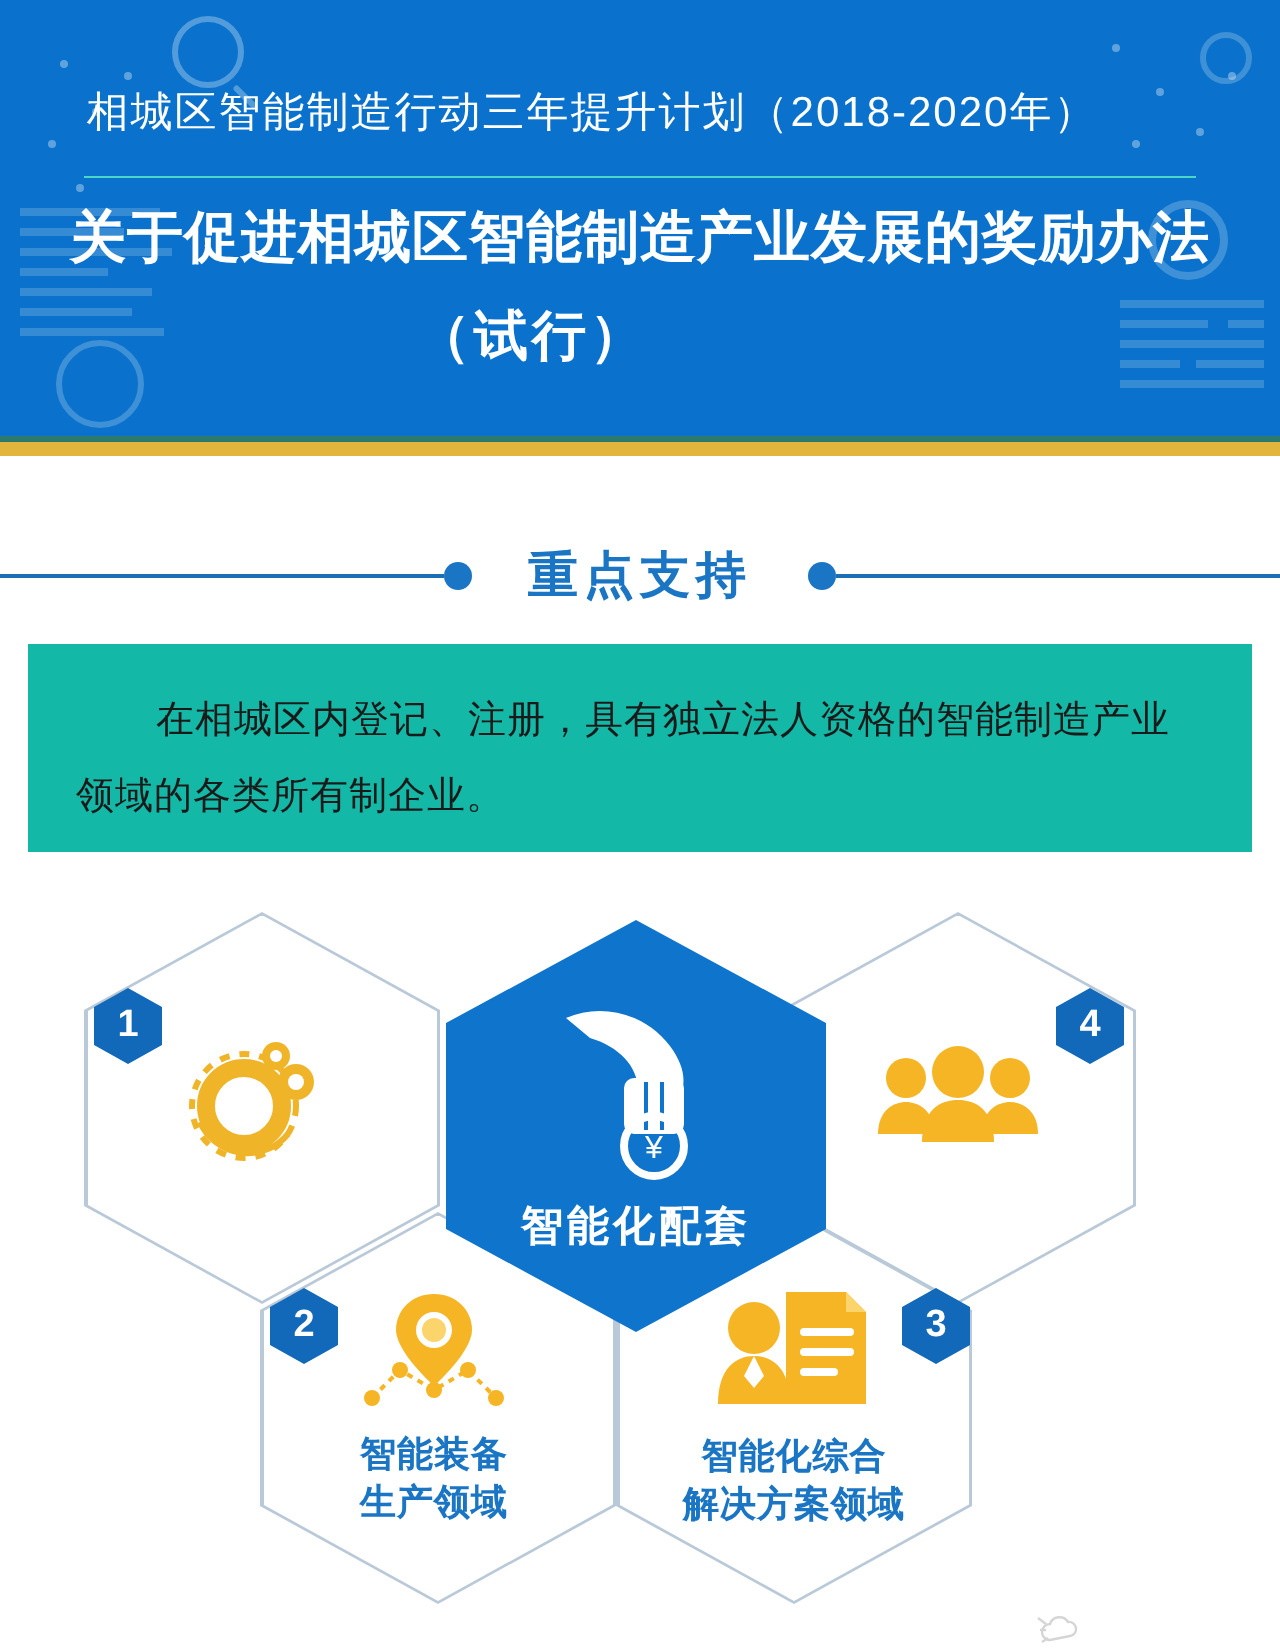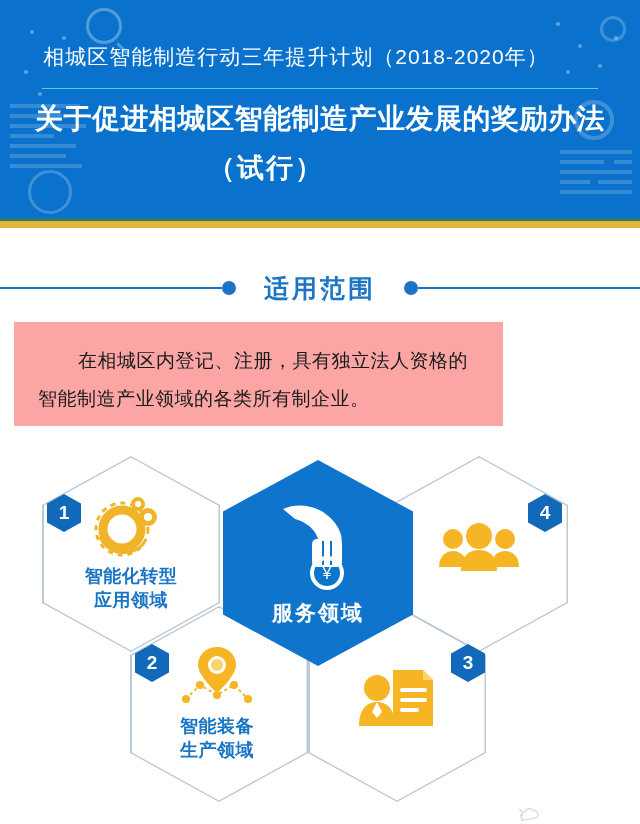--- a/index.html
+++ b/index.html
@@ -90,22 +90,22 @@
     width:14px; height:14px; border-radius:50%; background:#1a76c4;
   }
   .sec-title {
     position:absolute; left:0; top:0; width:640px; text-align:center;
     font-size:25px; font-weight:bold; color:#1a76c4; letter-spacing:3px;
     line-height:40px;
   }
 
   
   .scope-box {
-    position:absolute; left:14px; top:322px; width:489px; height:104px;
-    background:#fca5a5;
+    position:absolute; left:14px; top:322px; width:612px; height:104px;
+    background:#14b8a6;
     padding:20px 26px 0 24px;
   }
   .scope-text {
     font-size:19px; color:#1a1a1a; line-height:38px;
     text-indent:40px; letter-spacing:0.5px;
   }
 
   
   .comb { position:absolute; left:0; top:446px; width:640px; height:330px; }
   .hex-wrap-outline {
@@ -208,21 +208,21 @@
 
   <div class="hdr-title2">（试行）</div>
 </div>
 
 <div class="band-teal"></div>
 <div class="band-gold"></div>
 
 <div class="sec-head">
   <div class="sec-line-l"></div>
   <div class="sec-dot-l"></div>
-  <div class="sec-title">适用范围</div>
+  <div class="sec-title">重点支持</div>
   <div class="sec-dot-r"></div>
   <div class="sec-line-r"></div>
 </div>
 
 <div class="scope-box">
   <div class="scope-text">在相城区内登记、注册，具有独立法人资格的智能制造产业领域的各类所有制企业。</div>
 </div>
 
 <div class="comb">
 
@@ -238,22 +238,20 @@
           <path d="M8 42 A26 26 0 0 0 52 48" stroke-width="3"></path>
         </g>
         <g fill="#f0b429">
           <circle cx="56" cy="22" r="9"></circle>
           <circle cx="46" cy="9" r="7"></circle>
         </g>
         <circle cx="56" cy="22" r="4" fill="#ffffff"></circle>
         <circle cx="46" cy="9" r="3" fill="#ffffff"></circle>
       </svg>
     </div>
-    <div class="hex-label">智能化转型
-应用领域</div>
   </div>
   <div class="num-badge" style="left:47px; top:48px;">1</div>
 
   <div class="hex-wrap-outline" style="left:390px; top:10px; width:178px; height:196px;">
     <div class="hex-inner-outline"></div>
   </div>
   <div class="hex-content" style="left:390px; top:10px; width:178px; height:196px;">
     <div class="hex-icon">
       <svg width="84" height="58" viewBox="0 0 84 58">
         <g fill="#f5b524">
@@ -306,38 +304,40 @@
         <g stroke="#ffffff" stroke-width="4" stroke-linecap="round">
           <path d="M45 22 H68"></path>
           <path d="M45 32 H68"></path>
           <path d="M45 42 H60"></path>
         </g>
         <circle cx="20" cy="20" r="13" fill="#f5b524"></circle>
         <path d="M2 58 C2 40 11 34 20 34 C29 34 38 40 38 58 Z" fill="#f5b524"></path>
         <path d="M20 34 L15 44 L20 50 L25 44 Z" fill="#ffffff"></path>
       </svg>
     </div>
+    <div class="hex-label">智能化综合
+解决方案领域</div>
   </div>
   <div class="num-badge" style="left:451px; top:198px;">3</div>
 
   <div class="hex-solid" style="left:223px; top:14px; width:190px; height:206px;"></div>
   <div class="hex-content" style="left:223px; top:14px; width:190px; height:206px;">
     <div class="hex-icon">
       <svg width="86" height="92" viewBox="0 0 86 92">
         <path d="M8 10 C26 2 48 8 60 24 C66 32 68 40 66 46 L44 46 C44 34 34 24 20 20 Z" fill="#ffffff"></path>
         <path d="M42 40 h20 a5 5 0 0 1 5 5 v18 a5 5 0 0 1 -5 5 h-20 a5 5 0 0 1 -5 -5 v-18 a5 5 0 0 1 5 -5 z" fill="#ffffff"></path>
         <g stroke="#0f74cb" stroke-width="2">
           <path d="M48 42 V66"></path>
           <path d="M56 42 V66"></path>
         </g>
         <circle cx="52" cy="74" r="15" fill="none" stroke="#ffffff" stroke-width="4"></circle>
         <text x="52" y="80" text-anchor="middle" font-size="16" font-family="'Liberation Sans',sans-serif" fill="#ffffff">¥</text>
       </svg>
     </div>
-    <div class="hex-label center-label">服务领域</div>
+    <div class="hex-label center-label">智能化配套</div>
   </div>
 
 </div>
 
 <div class="footer">
   <div class="wm">
     <span>
       <svg width="24" height="20" viewBox="0 0 24 20">
         <g fill="none" stroke="#777" stroke-width="1.2">
           <path d="M8 15 a4 4 0 0 1 0 -8 a5 5 0 0 1 9 -1 a3.5 3.5 0 0 1 1 7 z"></path>

